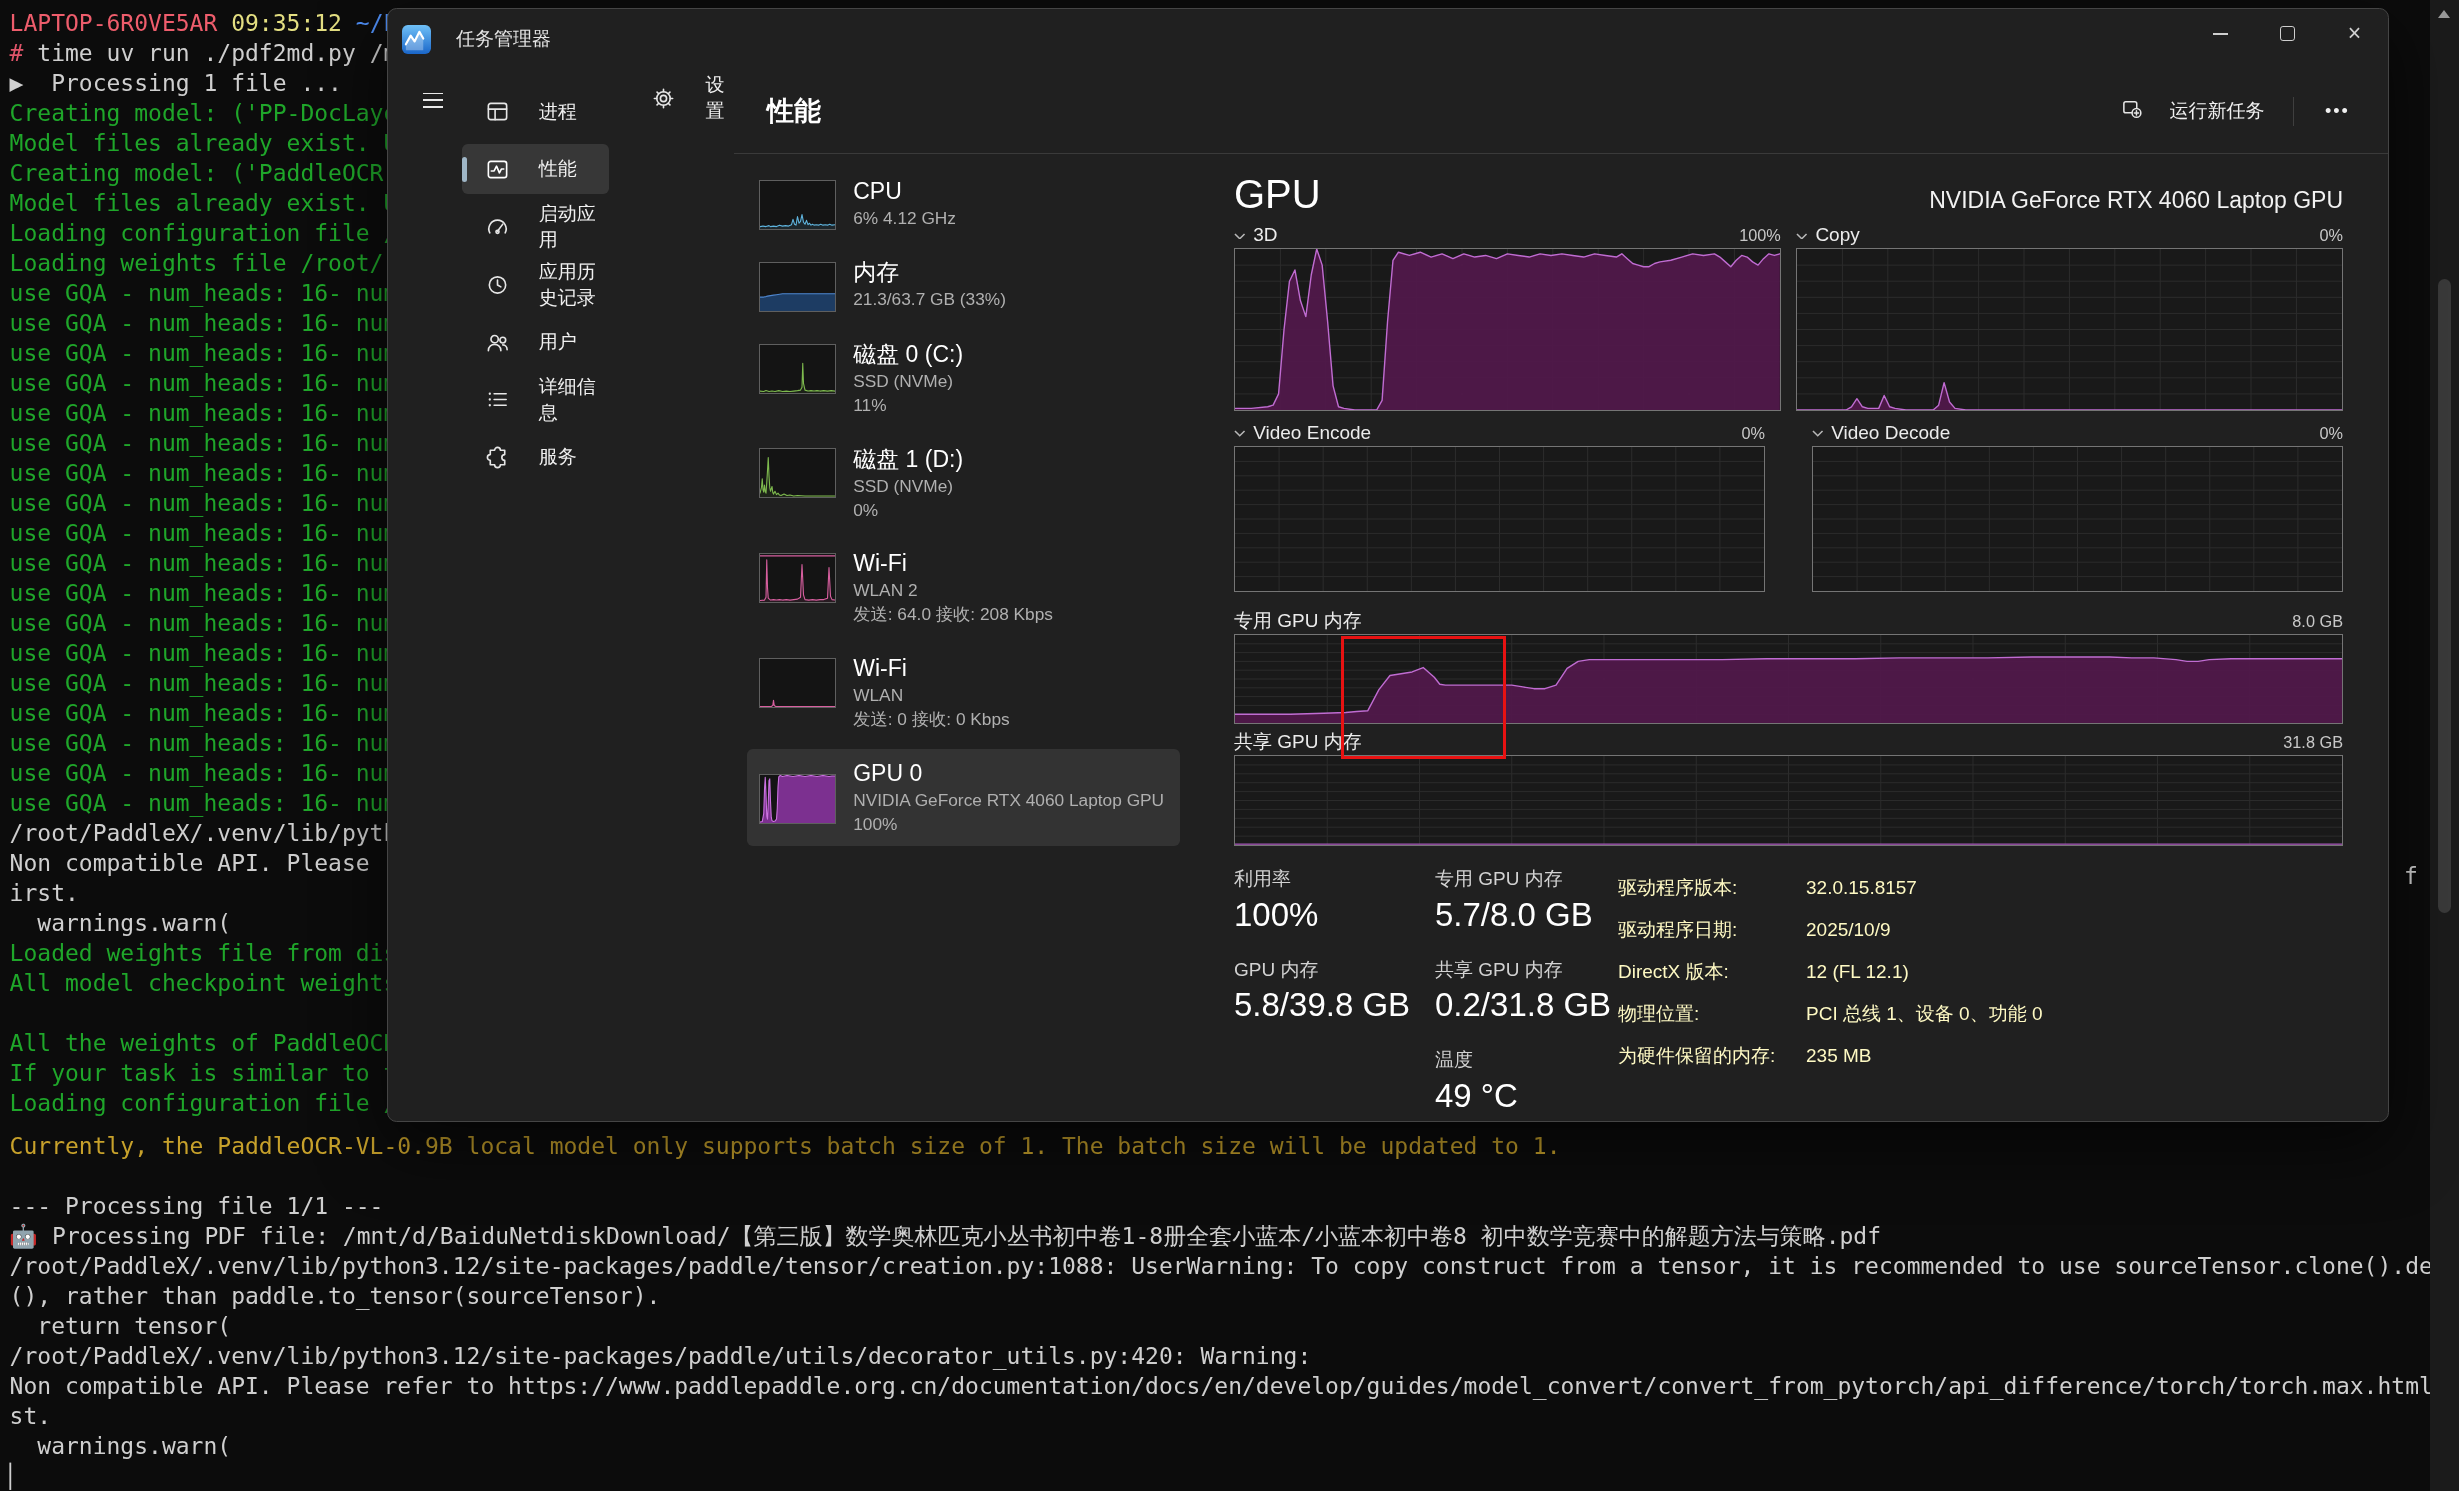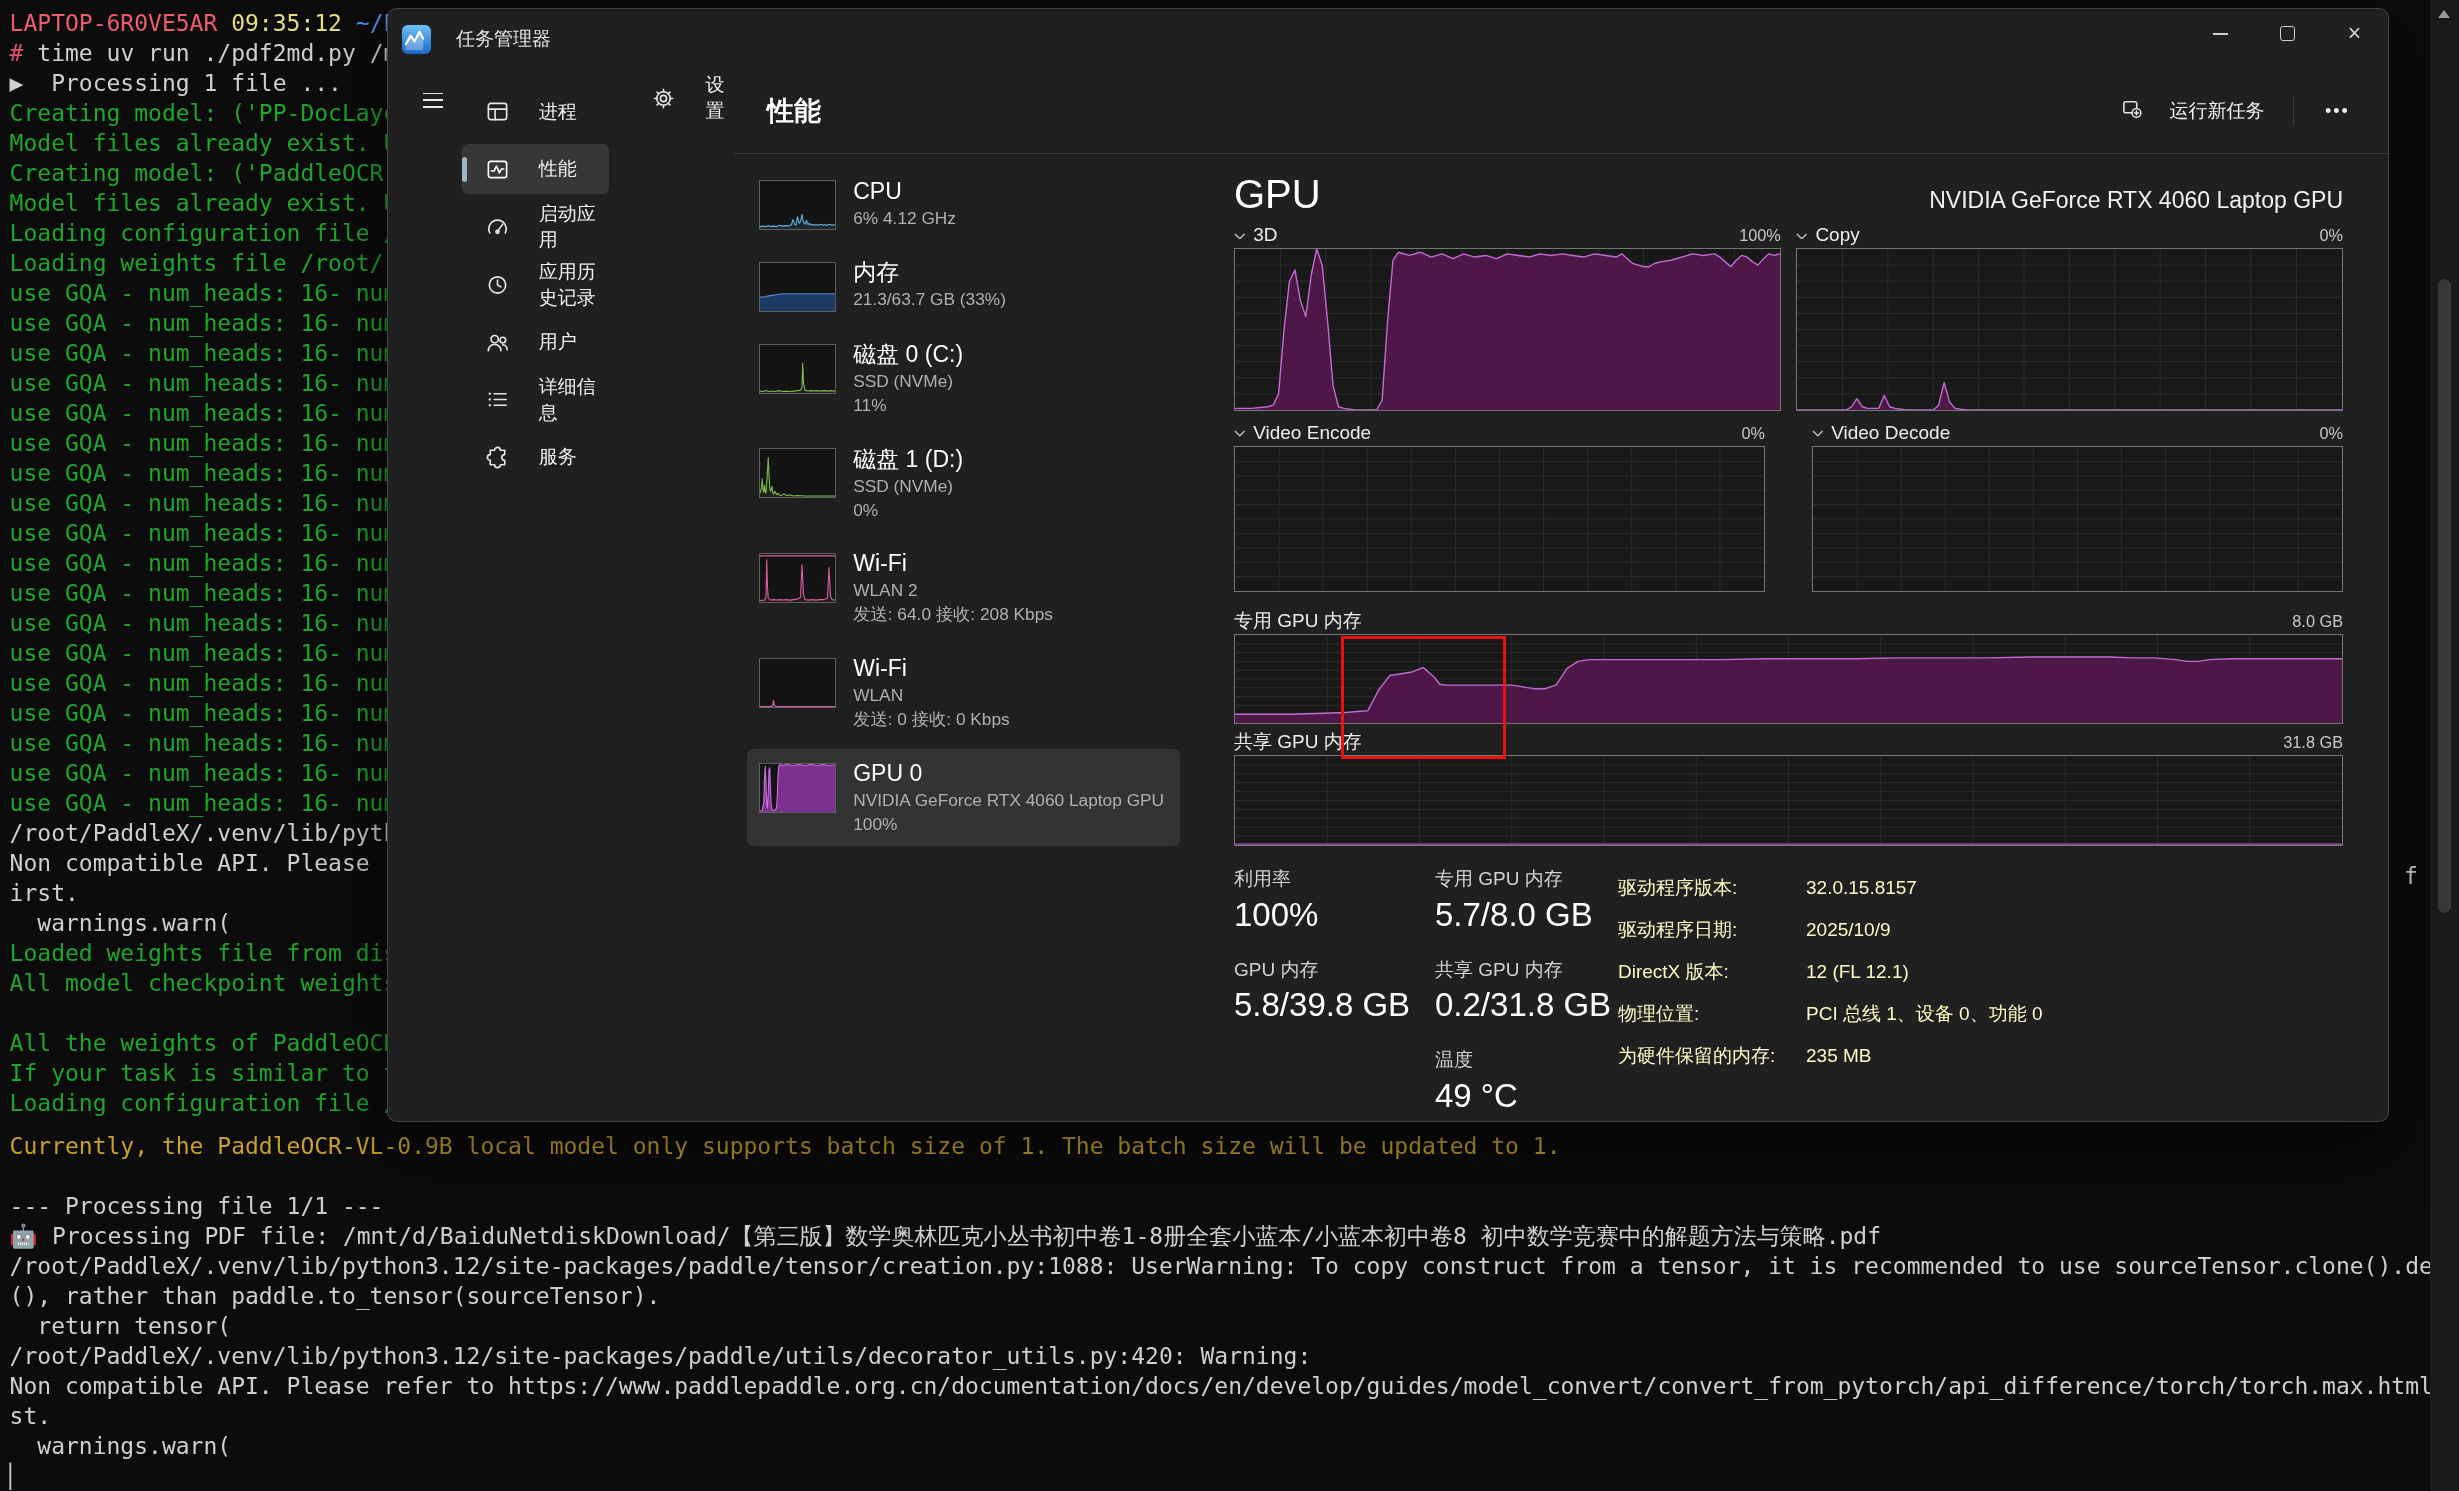--- a/index.html
+++ b/index.html
@@ -57,21 +57,21 @@
   .header-actions{margin-left:auto;display:flex;align-items:center;}
   .run-btn{display:flex;gap:28px;font-size:19px;color:#f0f0f0;background:none;border:none;padding:7.7px 11.5px;}
   .hdr-divider{width:1px;height:29px;background:#3f3f3f;margin:0 17.3px;}
   .more-btn{font-size:18px;letter-spacing:1.9px;color:#f0f0f0;background:none;border:none;padding:5.8px 13.4px;}
 
   .content-row{flex:1;display:flex;min-height:0;}
 
   
   .perf-list{width:452px;flex:none;padding:13.4px 5.8px 0 13.4px;box-sizing:border-box;}
   .perf-row{display:flex;gap:17.3px;padding:9.6px 11.5px;margin-bottom:8.6px;border-radius:5.8px;align-items:flex-start;}
-  .perf-row.selected{background:#333333;}
+  .perf-row.selected{background:#333333;align-items:center;}
   .thumb{width:75px;height:48px;border:1px solid #5f5f5f;background:#141414;flex:none;margin-top:3.8px;position:relative;}
   .thumb svg{position:absolute;inset:0;width:100%;height:100%;}
   .perf-text{min-width:0;}
   .perf-title{font-size:23px;color:#fff;line-height:29px;white-space:nowrap;}
   .perf-sub{font-size:17.3px;color:#b0b0b0;line-height:24px;white-space:nowrap;}
 
   
   .gpu-panel{flex:1;padding:0 45px 4px 48px;min-width:0;}
   .gpu-title-row{margin-top:17.3px;height:46px;display:flex;align-items:flex-end;justify-content:space-between;}
   .gpu-title{font-size:40px;color:#fff;line-height:46px;}

